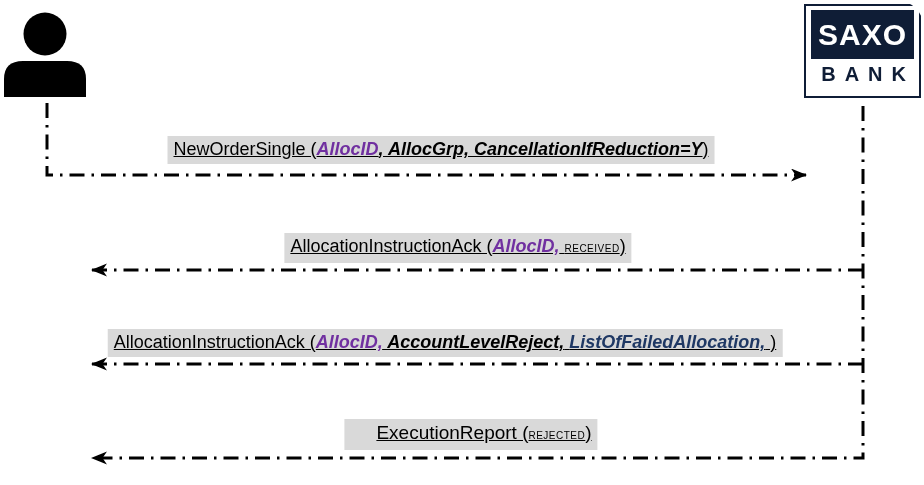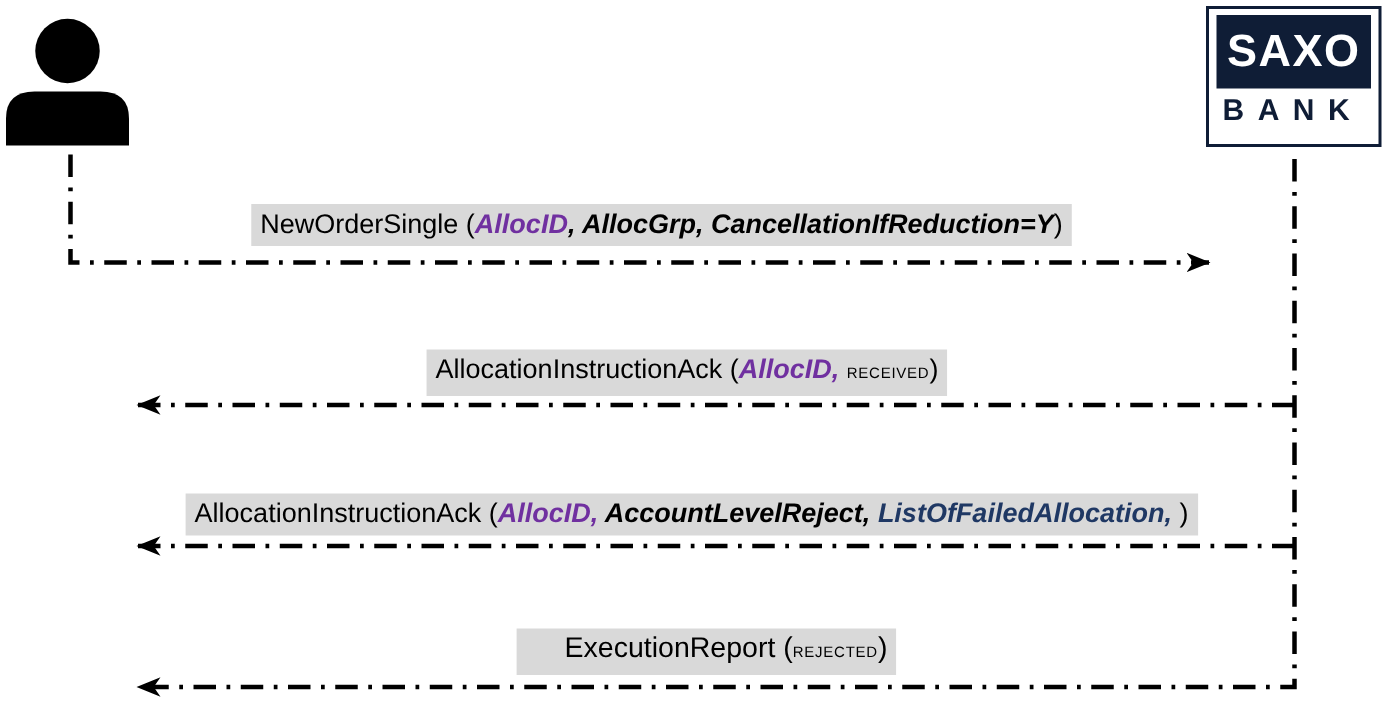--- a/index.html
+++ b/index.html
@@ -3,20 +3,21 @@
 <meta charset="utf-8">
 <style>
   html, body { margin: 0; padding: 0; background: #ffffff; }
   #stage {
     position: relative;
     width: 924px;
     height: 485px;
     background: #ffffff;
     font-family: "Liberation Sans", sans-serif;
     overflow: hidden;
+    border-radius: 28px;
   }
   #wires { position: absolute; left: 0; top: 0; }
 
   
   #person { position: absolute; left: 4px; top: 12px; }
 
   
   #saxo-logo {
     position: absolute; left: 804px; top: 4px;
     width: 117px; height: 94px;
@@ -25,36 +26,37 @@
     box-sizing: border-box;
   }
   #saxo-logo .logo-top {
     position: absolute; left: 5px; right: 5px; top: 4px; height: 49px;
     background: var(--logo-navy, #0f1d36);
     display: flex; align-items: center; justify-content: center;
     color: #ffffff; font-weight: bold; font-size: 30px; letter-spacing: 1px;
   }
   #saxo-logo .logo-bottom {
     position: absolute; left: 0; right: 4px; top: 57px;
-    text-align: left;
+    text-align: right;
     color: var(--logo-navy, #0f1d36);
     font-weight: bold; font-size: 20px;
     letter-spacing: 9px; text-indent: 9px;
   }
 
   
   .msg-label {
     position: absolute;
     transform: translateX(-50%);
     background: var(--label-bg, #d9d9d9);
     padding: 2px 6px 3px 6px;
     font-size: 18px;
     line-height: 23px;
     color: #000000;
     white-space: nowrap;
+    text-decoration: underline;
   }
   .seg-plain  { font-style: normal; font-weight: normal; color: #000; }
   .seg-emph   { font-style: italic; font-weight: bold;  color: #000; }
   .seg-purple { font-style: italic; font-weight: bold;  color: var(--accent-purple, #7030a0); }
   .seg-navy   { font-style: italic; font-weight: bold;  color: var(--accent-navy, #1f3864); }
   .seg-caps   { font-style: normal; font-weight: normal; color: #000; font-size: 10px; letter-spacing: 0.5px; }
 </style>
 </head>
 <body>
 
@@ -83,17 +85,17 @@
 
   <div id="saxo-logo">
     <div class="logo-top">SAXO</div>
     <div class="logo-bottom">BANK</div>
   </div>
 
   <div class="msg-label" style="left:441px; top:136px;"><span class="seg-plain">NewOrderSingle (</span><span class="seg-purple">AllocID</span><span class="seg-emph">, AllocGrp, CancellationIfReduction=Y</span><span class="seg-plain">)</span></div>
 
   <div class="msg-label" style="left:458px; top:233px;"><span class="seg-plain">AllocationInstructionAck (</span><span class="seg-purple">AllocID,</span><span class="seg-plain"> </span><span class="seg-caps">RECEIVED</span><span class="seg-plain">)</span></div>
 
-  <div class="msg-label" style="left:445px; top:329px;margin-left:16px;"><span class="seg-plain">AllocationInstructionAck (</span><span class="seg-purple">AllocID,</span><span class="seg-emph"> AccountLevelReject,</span><span class="seg-plain"> </span><span class="seg-navy">ListOfFailedAllocation,</span><span class="seg-plain"> )</span></div>
+  <div class="msg-label" style="left:445px; top:329px;"><span class="seg-plain">AllocationInstructionAck (</span><span class="seg-purple">AllocID,</span><span class="seg-emph"> AccountLevelReject,</span><span class="seg-plain"> </span><span class="seg-navy">ListOfFailedAllocation,</span><span class="seg-plain"> )</span></div>
 
   <div class="msg-label" style="left:471px; top:419px; font-size:19px;padding-left:32px;"><span class="seg-plain">ExecutionReport (</span><span class="seg-caps">REJECTED</span><span class="seg-plain">)</span></div>
 
 </div>
 
 </body></html>

